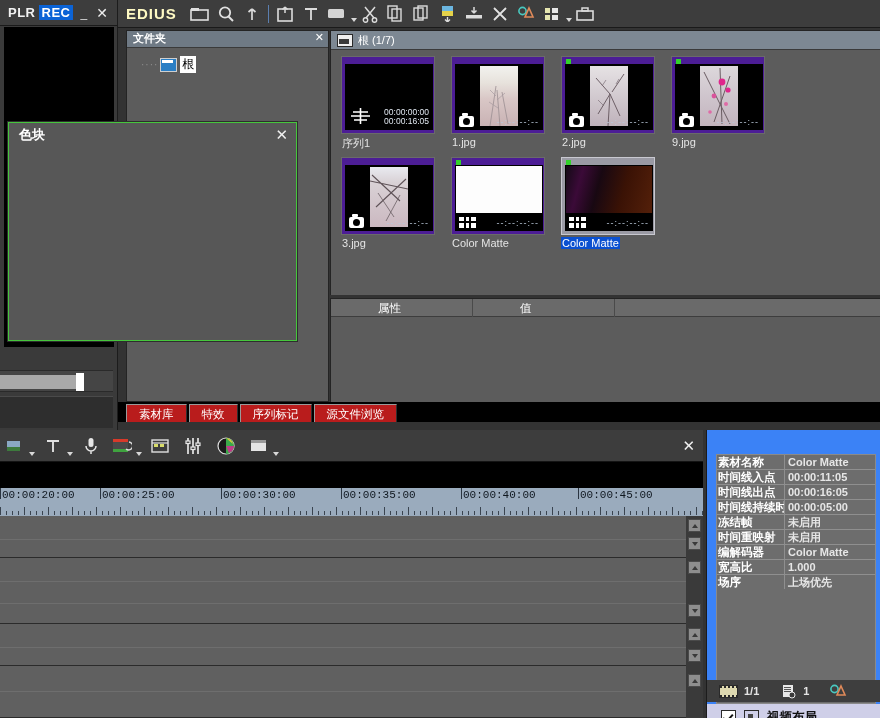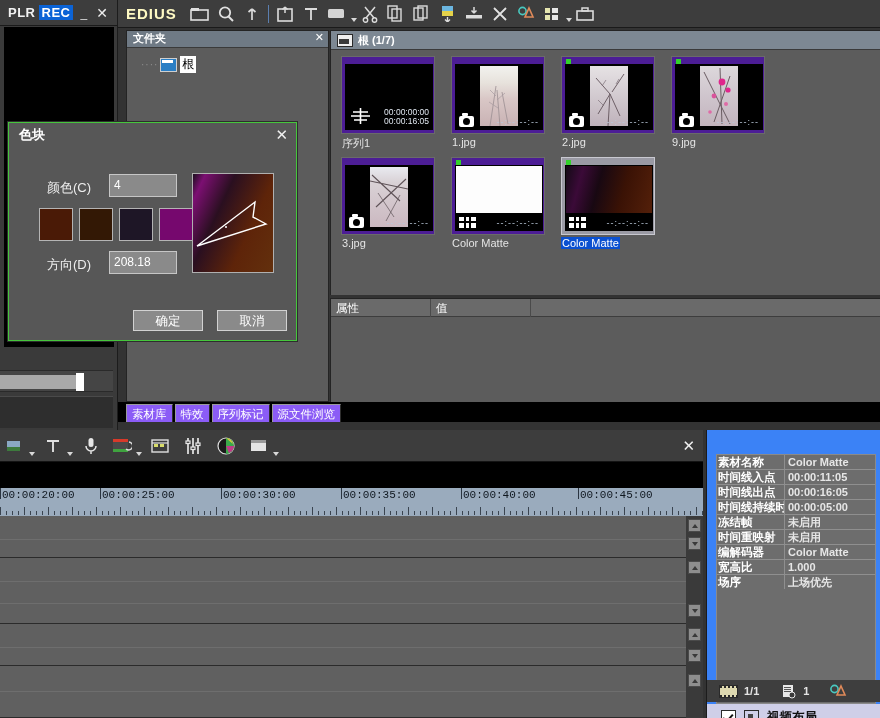--- a/index.html
+++ b/index.html
@@ -43,21 +43,21 @@
   .dots{color:#8e8e8e;font-size:10px;letter-spacing:1px;margin-right:2px;}
   .fold-ico{width:15px;height:12px;background:#2a7ec4;border:1px solid #cfcfcf;position:relative;margin-right:3px;}
   .fold-ico:after{content:"";position:absolute;left:1px;top:1px;width:11px;height:3px;background:#ffffff;}
   .fold-label{background:#ffffff;color:#000;font-size:12px;padding:0 2px;}
 
   
   .bin-panel{position:absolute;left:330px;top:30px;width:550px;height:265px;background:#5c5c5c;
              border-top:1px solid #242424;border-left:1px solid #242424;}
   .bin-head{height:19px;background:#7d8893;display:flex;align-items:center;padding-left:6px;
             border-bottom:1px solid #3a3a3a;}
-  .bin-head .lbl{font-size:11px;font-weight:bold;color:#ffffff;margin-left:5px;}
+  .bin-head .lbl{font-size:11px;font-weight:normal;color:#ffffff;margin-left:5px;}
   .bin-fold{width:14px;height:11px;background:#efefef;border:1px solid #2a2a2a;position:relative;}
   .bin-fold:after{content:"";position:absolute;left:1px;top:4px;width:10px;height:5px;background:#3a3a3a;}
   .bin-grid{position:relative;padding:6px 0 0 10px;display:flex;flex-wrap:wrap;}
   .bin-item{width:101px;margin-right:9px;margin-bottom:6px;}
   .bin-cell{width:94px;height:78px;background:#4c1d95;border:1px solid #6a6a6a;position:relative;padding:7px 3px 3px 3px;}
   .bin-cell.sel{background:#9a9aa4;border-color:#c8c8d0;}
   .bin-thumb{width:88px;height:66px;background:#000;position:relative;overflow:hidden;}
   .green-dot{position:absolute;left:4px;top:2px;width:5px;height:5px;background:#32d22a;}
   .bin-name{font-size:11px;color:#e4e4e4;margin-top:2px;padding-left:1px;white-space:nowrap;}
   .bin-name.sel{background:#0b50d0;color:#ffffff;display:inline-block;padding:0 1px;}
@@ -72,27 +72,27 @@
                    box-shadow:5px 0 0 #000;}
   .seq-ico{position:absolute;left:6px;bottom:6px;width:19px;height:16px;}
   .seq-tc{position:absolute;right:4px;bottom:4px;color:#dfe6ef;font-size:8.5px;line-height:9px;text-align:right;}
   .photo{position:absolute;left:50%;top:2px;transform:translateX(-50%);width:38px;height:60px;}
 
   
   .prop-panel{position:absolute;left:330px;top:298px;width:550px;height:104px;background:#5c5c5c;
               border-left:1px solid #242424;border-top:1px solid #242424;}
   .prop-head{height:18px;background:#6a6a6a;border-bottom:1px solid #3d3d3d;display:flex;align-items:center;}
   .prop-col{font-size:11.5px;color:#ffffff;padding-left:5px;border-right:1px solid #4a4a4a;height:18px;
-            line-height:18px;}
+            line-height:18px;margin-left:42px;}
   .prop-c1{width:100px;}.prop-c2{width:100px;}.prop-c3{flex:1;border-right:none;}
 
   
   .tabs-strip{position:absolute;left:118px;top:402px;width:762px;height:20px;background:#000000;
               display:flex;align-items:flex-end;}
-  .tab{height:18px;background:#8b5cf6;color:#ffffff;font-size:11.5px;padding:0 5px;margin-right:2px;
+  .tab{height:18px;background:#b91c1c;color:#ffffff;font-size:11.5px;padding:0 12px;margin-right:2px;
        line-height:18px;border-top:1px solid #9a9a9a;border-left:1px solid #9a9a9a;border-right:1px solid #2e2e2e;}
   .tab:first-child{margin-left:8px;}
 
   
   .tl-win{position:absolute;left:0;top:430px;width:703px;height:288px;background:#3b3b3b;}
   .tl-toolbar{position:relative;height:32px;background:#3d3d3d;display:flex;align-items:center;
               border-bottom:1px solid #141414;}
   .tl-close{position:absolute;right:8px;top:7px;color:#f0f0f0;font-size:15px;font-weight:bold;}
   .tl-blackgap{height:26px;background:#000000;}
   .tl-ruler{height:28px;background:#9aabbd;position:relative;overflow:hidden;}
@@ -758,37 +758,15 @@
       <span class="layout-ico"></span>
       <span class="foot-txt">视频布局</span>
     </div>
   </div>
 
   <div class="dlg">
     <div class="dlg-title">
       <span class="t">色块</span>
       <span class="x">✕</span>
     </div>
-    <div class="dlg-body">
-      <div class="lbl-c">颜色(C)</div>
-      <div class="fld-color">4</div>
-
-      <div class="sw" style="left:30px;background:#4a1a06;"></div>
-      <div class="sw" style="left:70px;background:#331805;"></div>
-      <div class="sw" style="left:110px;background:#1e1626;"></div>
-      <div class="sw" style="left:150px;background:#76086e;"></div>
-
-      <div class="lbl-d">方向(D)</div>
-      <div class="fld-dir">208.18</div>
-
-      <div class="preview" style="background:linear-gradient(115deg,#1b0f1d 0%,#7c0f72 10%,#2a0f20 34%,#5e2409 66%,#63300d 100%);">
-        <svg width="80" height="98" viewBox="0 0 80 98">
-          <path d="M4 72 L62 28 L60 43 L73 50 L4 72 Z" fill="none" stroke="#ffffff" stroke-width="1.4"></path>
-          <circle cx="33" cy="53" r="1" fill="#ffffff"></circle>
-        </svg>
-      </div>
-
-      <div class="btn ok">确定</div>
-      <div class="btn cancel">取消</div>
-    </div>
   </div>
 
 </div>
 
 </body></html>

